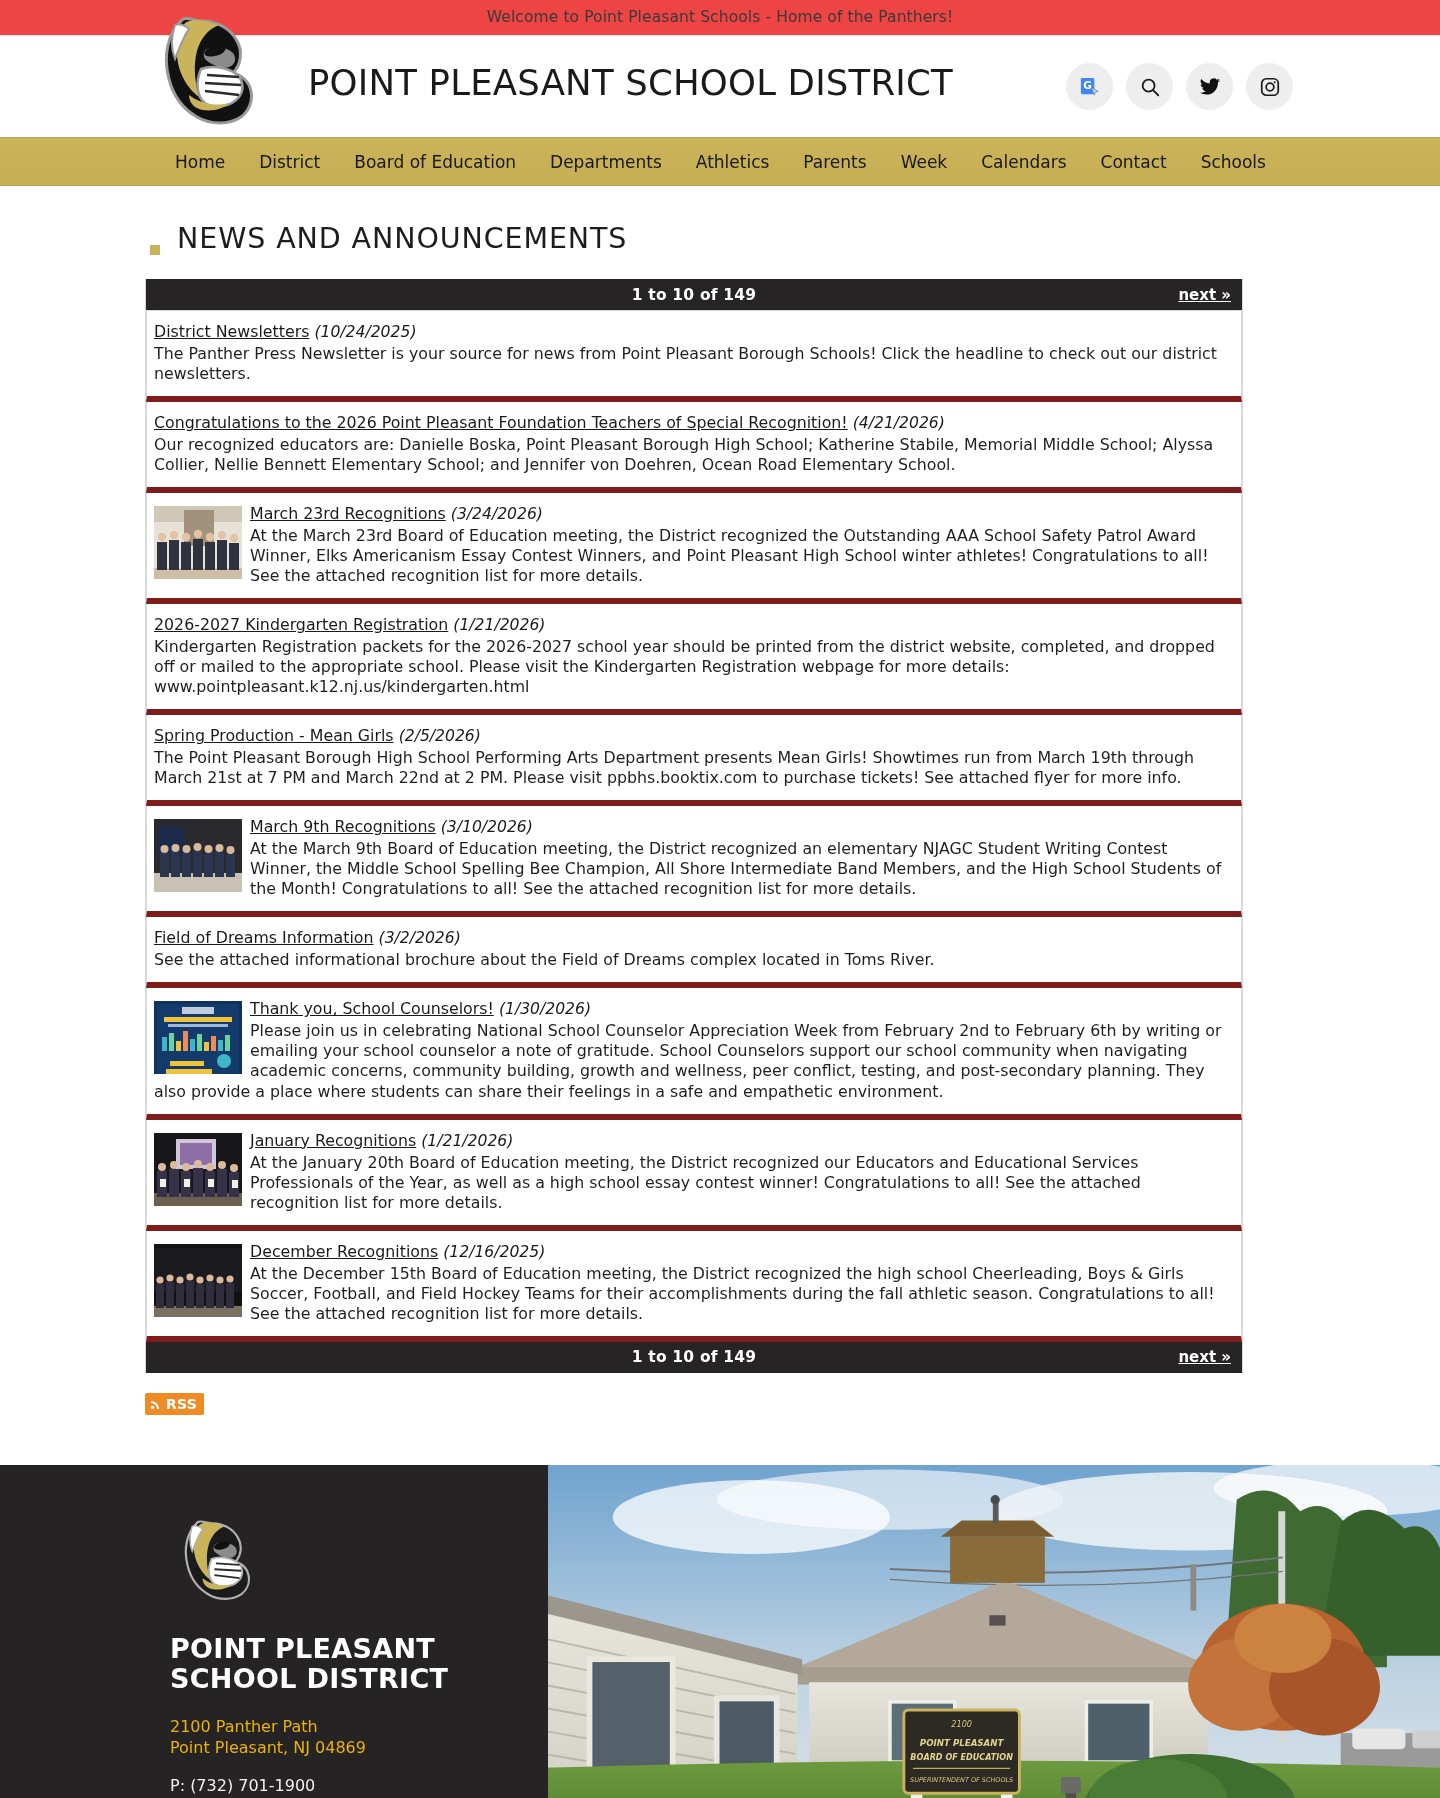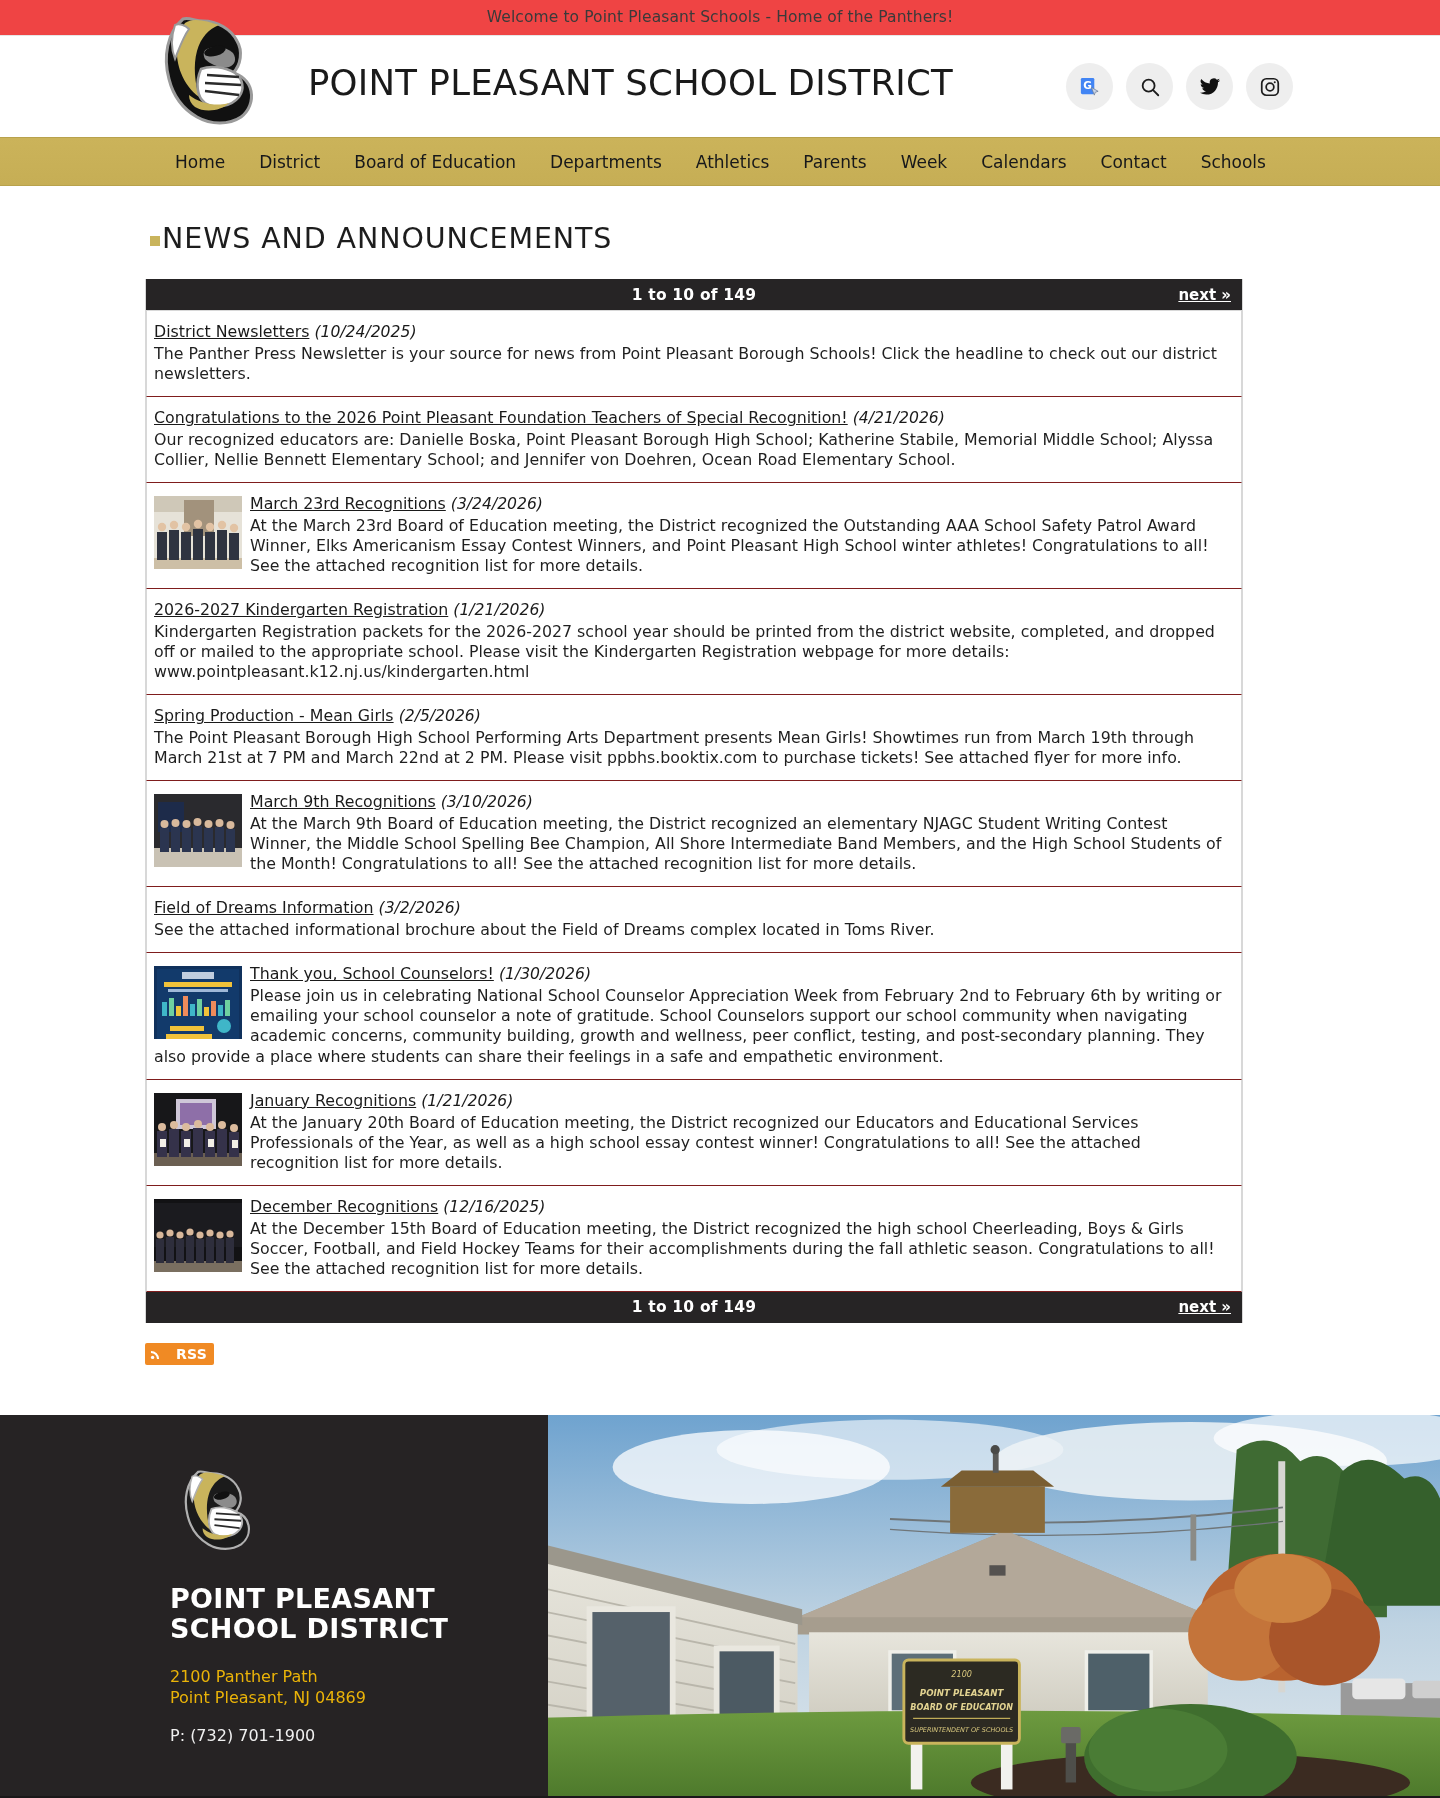--- a/index.html
+++ b/index.html
@@ -102,22 +102,22 @@
   
   .content {
     width: 1150px;
     margin: 0 auto;
     padding-top: 36px;
     padding-bottom: 50px;
     min-height: 1050px;
   }
   .page-title {
     display: flex;
-    align-items: center;
-    gap: 2px;
+    align-items: flex-end;
+    gap: 17px;
     margin: 0 0 24px 5px;
   }
   .title-square {
     width: 10px; height: 10px;
     background: #c9b45c;
     display: block;
     margin-top: 5px;
   }
   .page-title h1 {
     margin: 0;
@@ -161,21 +161,21 @@
     text-decoration: underline;
     font-weight: 600;
     cursor: pointer;
     font-size: 15px;
   }
 
   .news-item {
     display: flex;
     align-items: flex-start;
     padding: 11px 9px 12px 7px;
-    border-bottom: 1px solid #7f1d1d;
+    border-bottom: 6px solid #7f1d1d;
     border-left: 1px solid #d8d8d8;
     border-right: 1px solid #d8d8d8;
     background: #ffffff;
   }
   .news-item:first-of-type { border-top: 1px solid #d8d8d8; }
   .news-thumb {
     width: 88px;
     height: 73px;
     flex: 0 0 88px;
     margin-right: 8px;
@@ -217,21 +217,21 @@
   }
   .news-item.flow .news-thumb {
     float: left;
     margin: 2px 8px 2px 0;
   }
 
   .rss-badge {
     margin-top: 20px;
     display: inline-flex;
     align-items: center;
-    gap: 13px;
+    gap: 3px;
     background: #f08a24;
     color: #ffffff;
     font-weight: 700;
     font-size: 14px;
     padding: 3px 7px 3px 5px;
     border-radius: 2px;
     cursor: pointer;
     letter-spacing: .3px;
     font-family: "DejaVu Sans", sans-serif;
   }

